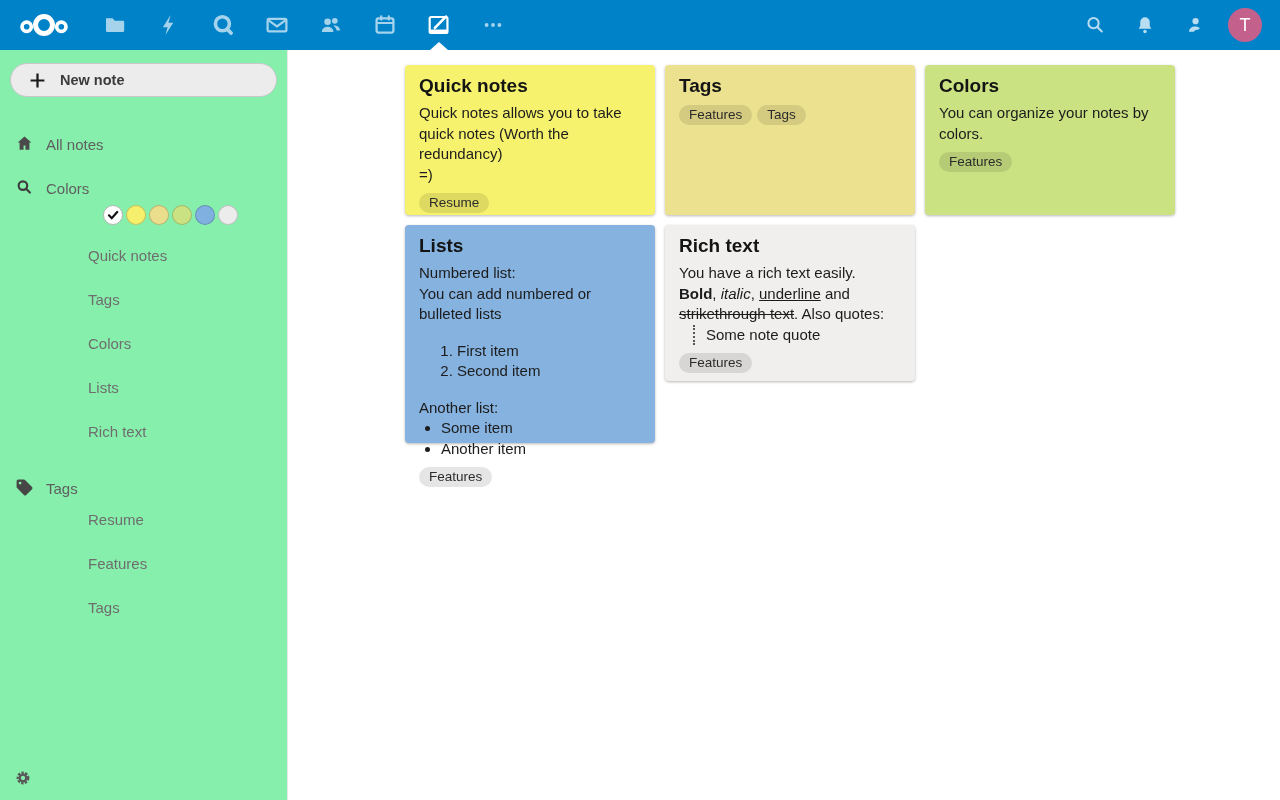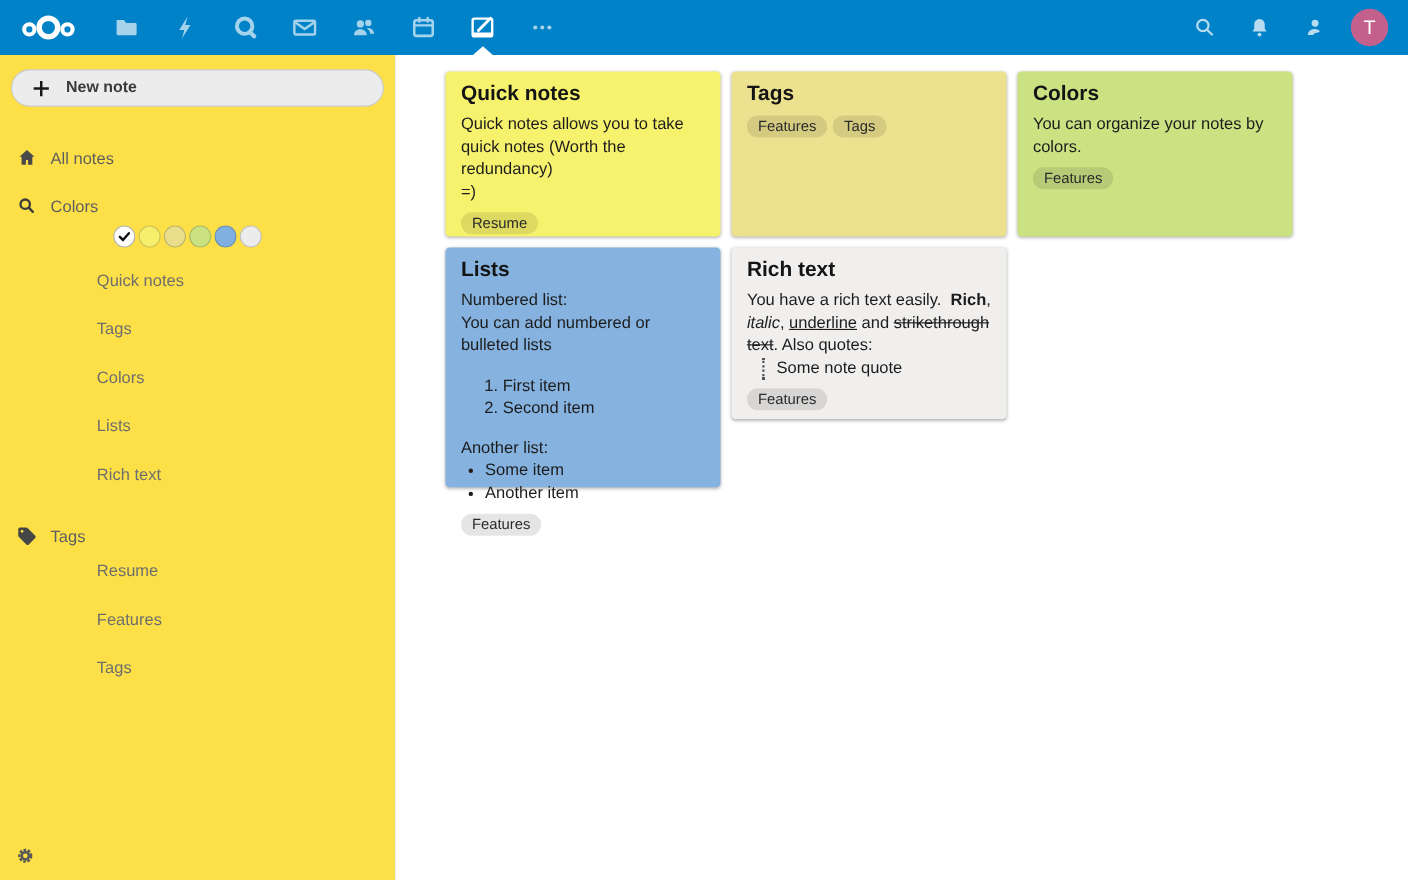--- a/index.html
+++ b/index.html
@@ -17,22 +17,22 @@
   .app-slot.active .tri { position: absolute; bottom: 0; left: 50%; transform: translateX(-50%);
     width: 0; height: 0; border-left: 9px solid transparent; border-right: 9px solid transparent;
     border-bottom: 8px solid #fff; }
   .topbar-right { margin-left: auto; display: flex; align-items: center; }
   .right-slot { width: 50px; height: 50px; display: flex; justify-content: center; align-items: center; cursor: pointer; }
   .right-slot svg { opacity: .72; }
   .avatar { width: 34px; height: 34px; border-radius: 50%; color: #fff; font-size: 18px;
     display: flex; align-items: center; justify-content: center; margin: 0 18px 0 8px; cursor: pointer; }
 
   
-  .sidebar { position: fixed; top: 50px; left: 0; width: 360px; height: 750px;
-    background: #fde047; border-right: 1px solid #e8e8e8; }
+  .sidebar { position: fixed; top: 50px; left: 0; width: 288px; height: 750px;
+    background: #86efac; border-right: 1px solid #e8e8e8; }
   .new-note { margin: 13px 10px 12px 10px; height: 34px; border-radius: 17px;
     background: #ececec; border: 1px solid #c9c9c9; display: flex; align-items: center;
     padding: 0 16px; cursor: pointer; }
   .new-note .plus { width: 20px; display: flex; justify-content: center; }
   .new-note .nn-label { margin-left: 13px; font-weight: 700; font-size: 14.5px; color: #3b3b3b; }
   .nav-row { height: 44px; display: flex; align-items: flex-end; padding-left: 14px;
     cursor: pointer; }
   .nav-row .nav-icon { width: 20px; display: flex; justify-content: center; }
   .nav-row .nav-label { margin-left: 12px; font-size: 15px; color: #5f5f5f; }
   .swatch-row { height: 36px; display: flex; align-items: center; padding-left: 103px; gap: 3px; }
@@ -265,21 +265,21 @@
         <h2>Tags</h2>
         <div class="chips">
           <span class="chip">Features</span>
           <span class="chip">Tags</span>
         </div>
       </div>
 
       <div class="card h-rich" style="background: rgb(240, 239, 238);">
         <h2>Rich text</h2>
         <div class="body">
-          <div><span>You have a rich text easily.&nbsp; </span><b>Rich</b><span>, </span><i>italic</i><span>, </span><u>underline</u><span> and </span><s>strikethrough text</s><span>. Also quotes:</span></div>
+          <div><span>You have a rich text easily.&nbsp; </span><b>Bold</b><span>, </span><i>italic</i><span>, </span><u>underline</u><span> and </span><s>strikethrough text</s><span>. Also quotes:</span></div>
           <div class="quote">Some note quote</div>
         </div>
         <div class="chips">
           <span class="chip">Features</span>
         </div>
       </div>
 
     </div>
     <div class="col">
 

